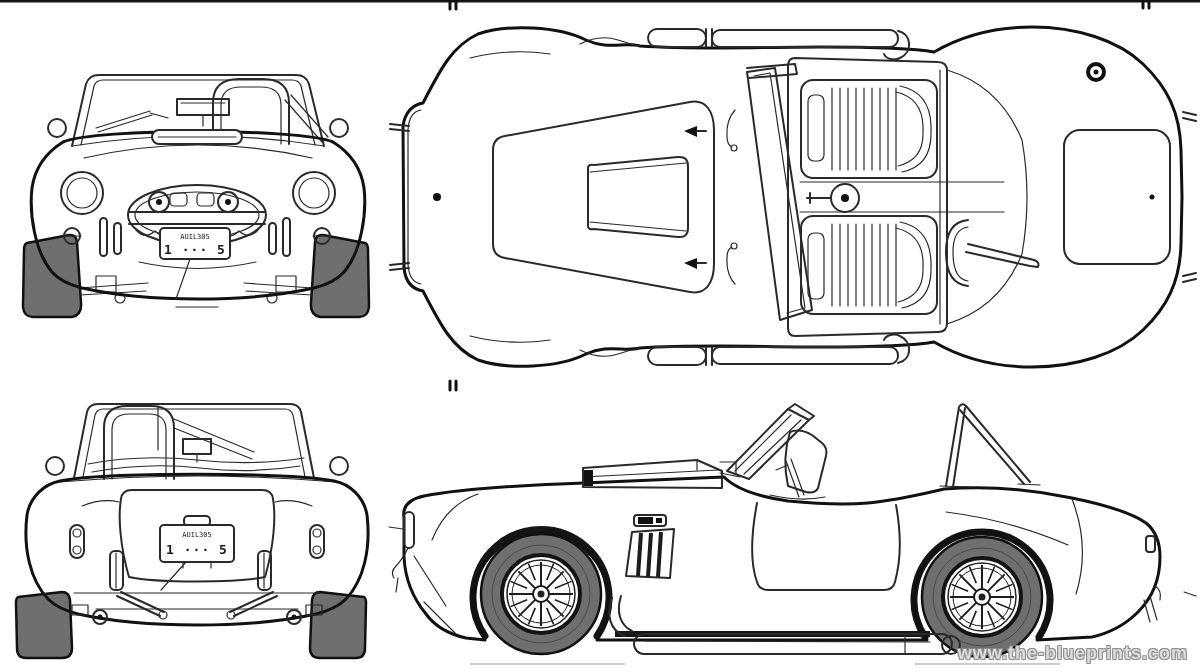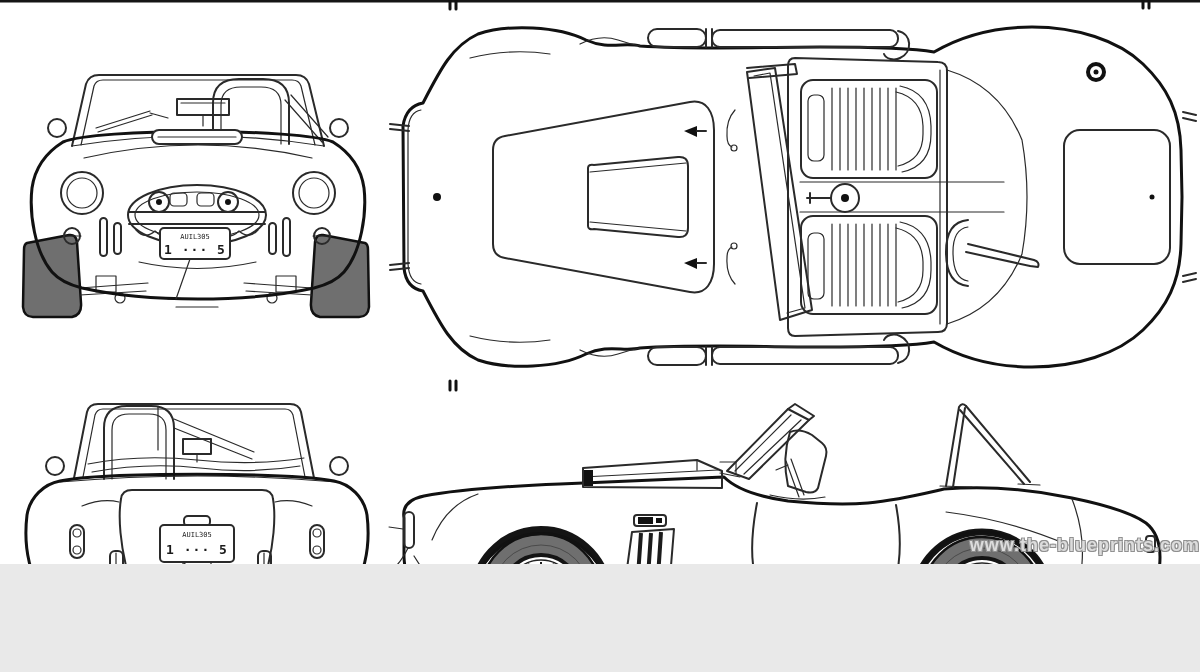--- a/index.html
+++ b/index.html
@@ -1,33 +1,33 @@
 <!DOCTYPE html>
 <html style="--line: #2a2a2a; --line-strong: #111111; --tire: #6f6f6f; --paper: #ffffff; --watermark: #dcdcdc; --watermark-outline: #8f8f8f;"><head>
 <meta charset="utf-8">
 <style>
   :root{
     --line:#2a2a2a; --line-strong:#111111; --tire:#6f6f6f;
     --paper:#ffffff; --watermark:#dcdcdc; --watermark-outline:#8f8f8f;
   }
   html,body{margin:0;padding:0;background:#e9e9e9;}
-  .stage{position:relative;width:1200px;height:564px;background:var(--paper);overflow:hidden;
+  .stage{position:relative;width:1200px;height:672px;background:var(--paper);overflow:hidden;
          font-family:"Liberation Sans",sans-serif;}
   svg{position:absolute;left:0;top:0;}
   .ln{stroke:var(--line);fill:none;stroke-width:2;stroke-linecap:round;stroke-linejoin:round;}
   .lnb{stroke:var(--line-strong);fill:none;stroke-width:3;stroke-linecap:round;stroke-linejoin:round;}
   .lnt{stroke:var(--line);fill:none;stroke-width:1.2;stroke-linecap:round;stroke-linejoin:round;}
   .fillw{fill:var(--paper);}
   .tire{fill:var(--tire);stroke:var(--line-strong);stroke-width:2.5;stroke-linejoin:round;}
   .dark{fill:var(--line-strong);stroke:none;}
   .heavy{stroke:#141414;fill:none;stroke-width:7;stroke-linecap:round;}
   .plate-top{font-family:"DejaVu Sans Mono",monospace;font-size:7px;fill:#222;text-anchor:middle;}
   .plate-main{font-family:"DejaVu Sans Mono",monospace;font-size:13px;font-weight:bold;fill:#1a1a1a;
               text-anchor:middle;letter-spacing:1px;}
-  .watermark{position:absolute;right:0;bottom:8px;font-size:18px;font-weight:bold;letter-spacing:1px;
+  .watermark{position:absolute;right:12px;bottom:8px;font-size:18px;font-weight:bold;letter-spacing:1px;
              color:var(--watermark);
              text-shadow:-1px -1px 0 var(--watermark-outline),1px -1px 0 var(--watermark-outline),
                          -1px 1px 0 var(--watermark-outline),1px 1px 0 var(--watermark-outline);}
 </style>
 </head>
 <body>
 
 <div class="stage">
 <svg width="1200" height="672" viewBox="0 0 1200 672">
   <defs>

